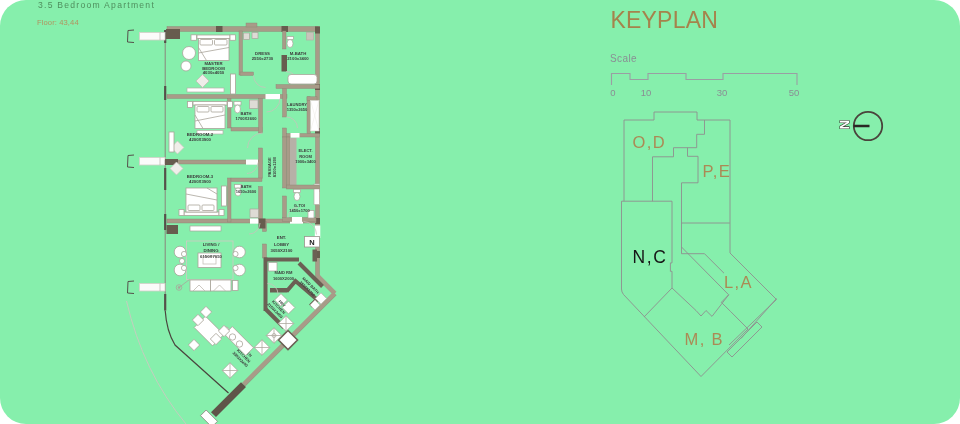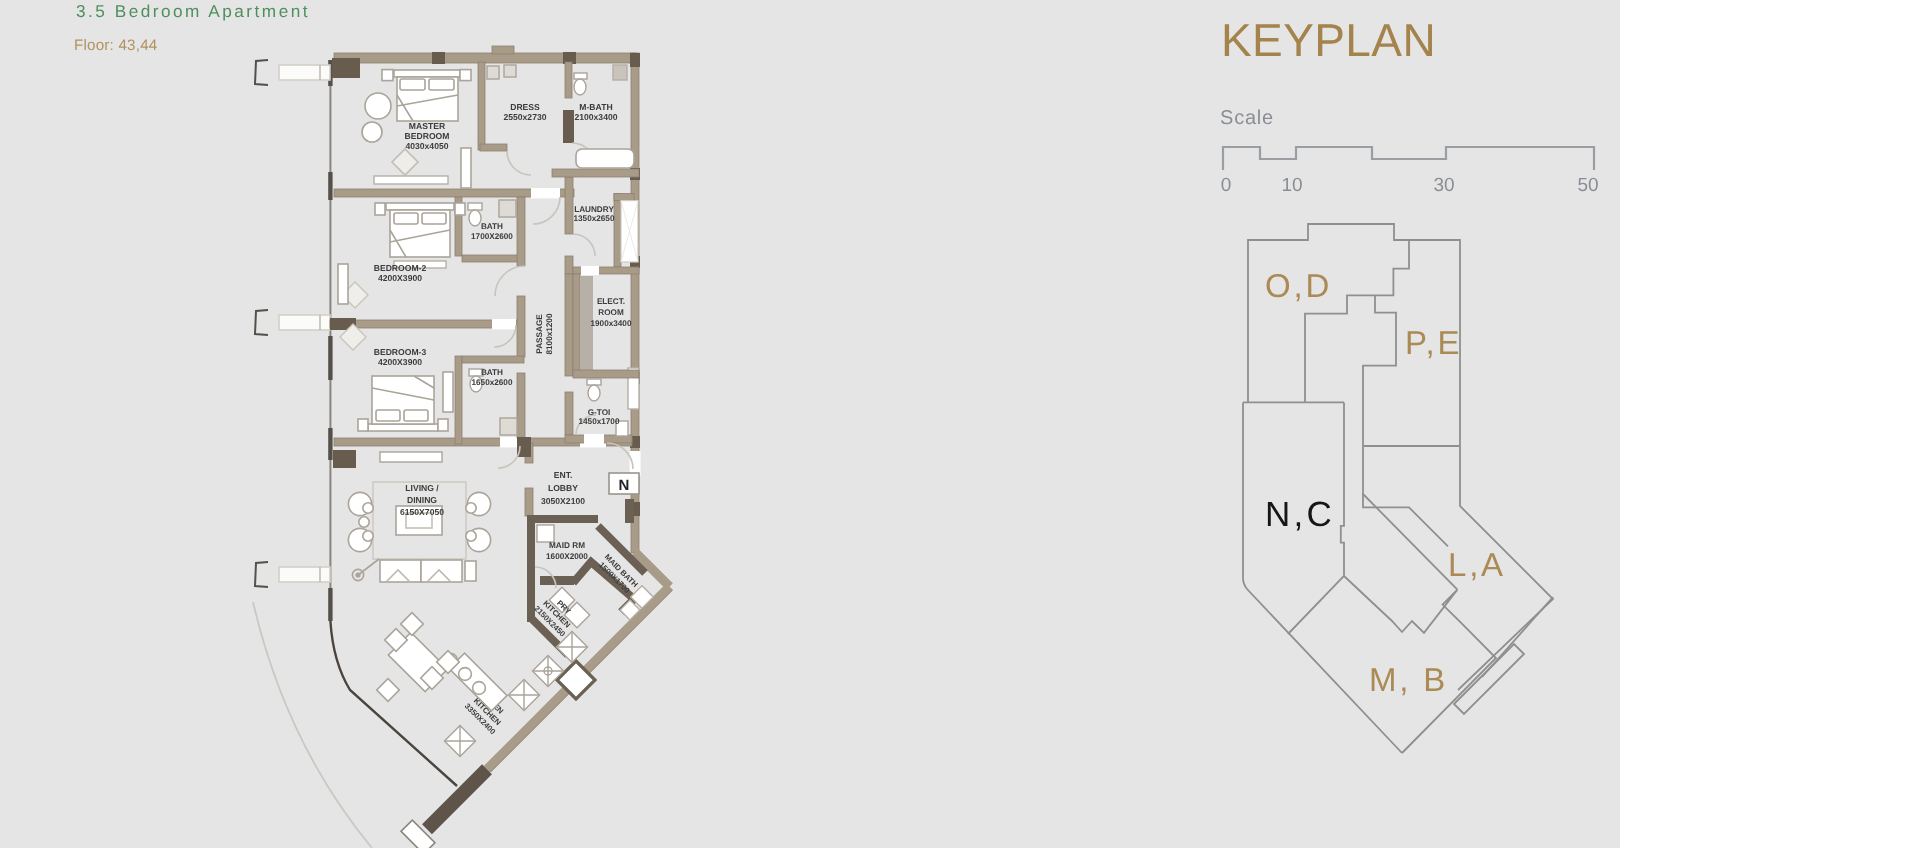--- a/index.html
+++ b/index.html
@@ -1,16 +1,16 @@
 <!DOCTYPE html>
 <html><head>
 <meta charset="utf-8">
 <style>
   html,body{margin:0;padding:0;background:#ffffff;}
-  .page{width:810px;height:424px;position:relative;overflow:hidden;background:#e5e5e5;}
+  .page{width:960px;height:424px;position:relative;overflow:hidden;background:#86efac;border-radius:26px;}
   svg text{font-family:"Liberation Sans",sans-serif;}
 </style>
 </head>
 <body>
 <div class="page">
 <svg width="960" height="424" viewBox="0 0 960 424">
 
 <text x="38" y="8.4" font-size="8.6" letter-spacing="1.25" fill="#4f8f5e">3.5 Bedroom Apartment</text>
 
 <text x="37" y="24.8" font-size="7.6" letter-spacing="0.1" fill="#b2935f">Floor: 43,44</text>

